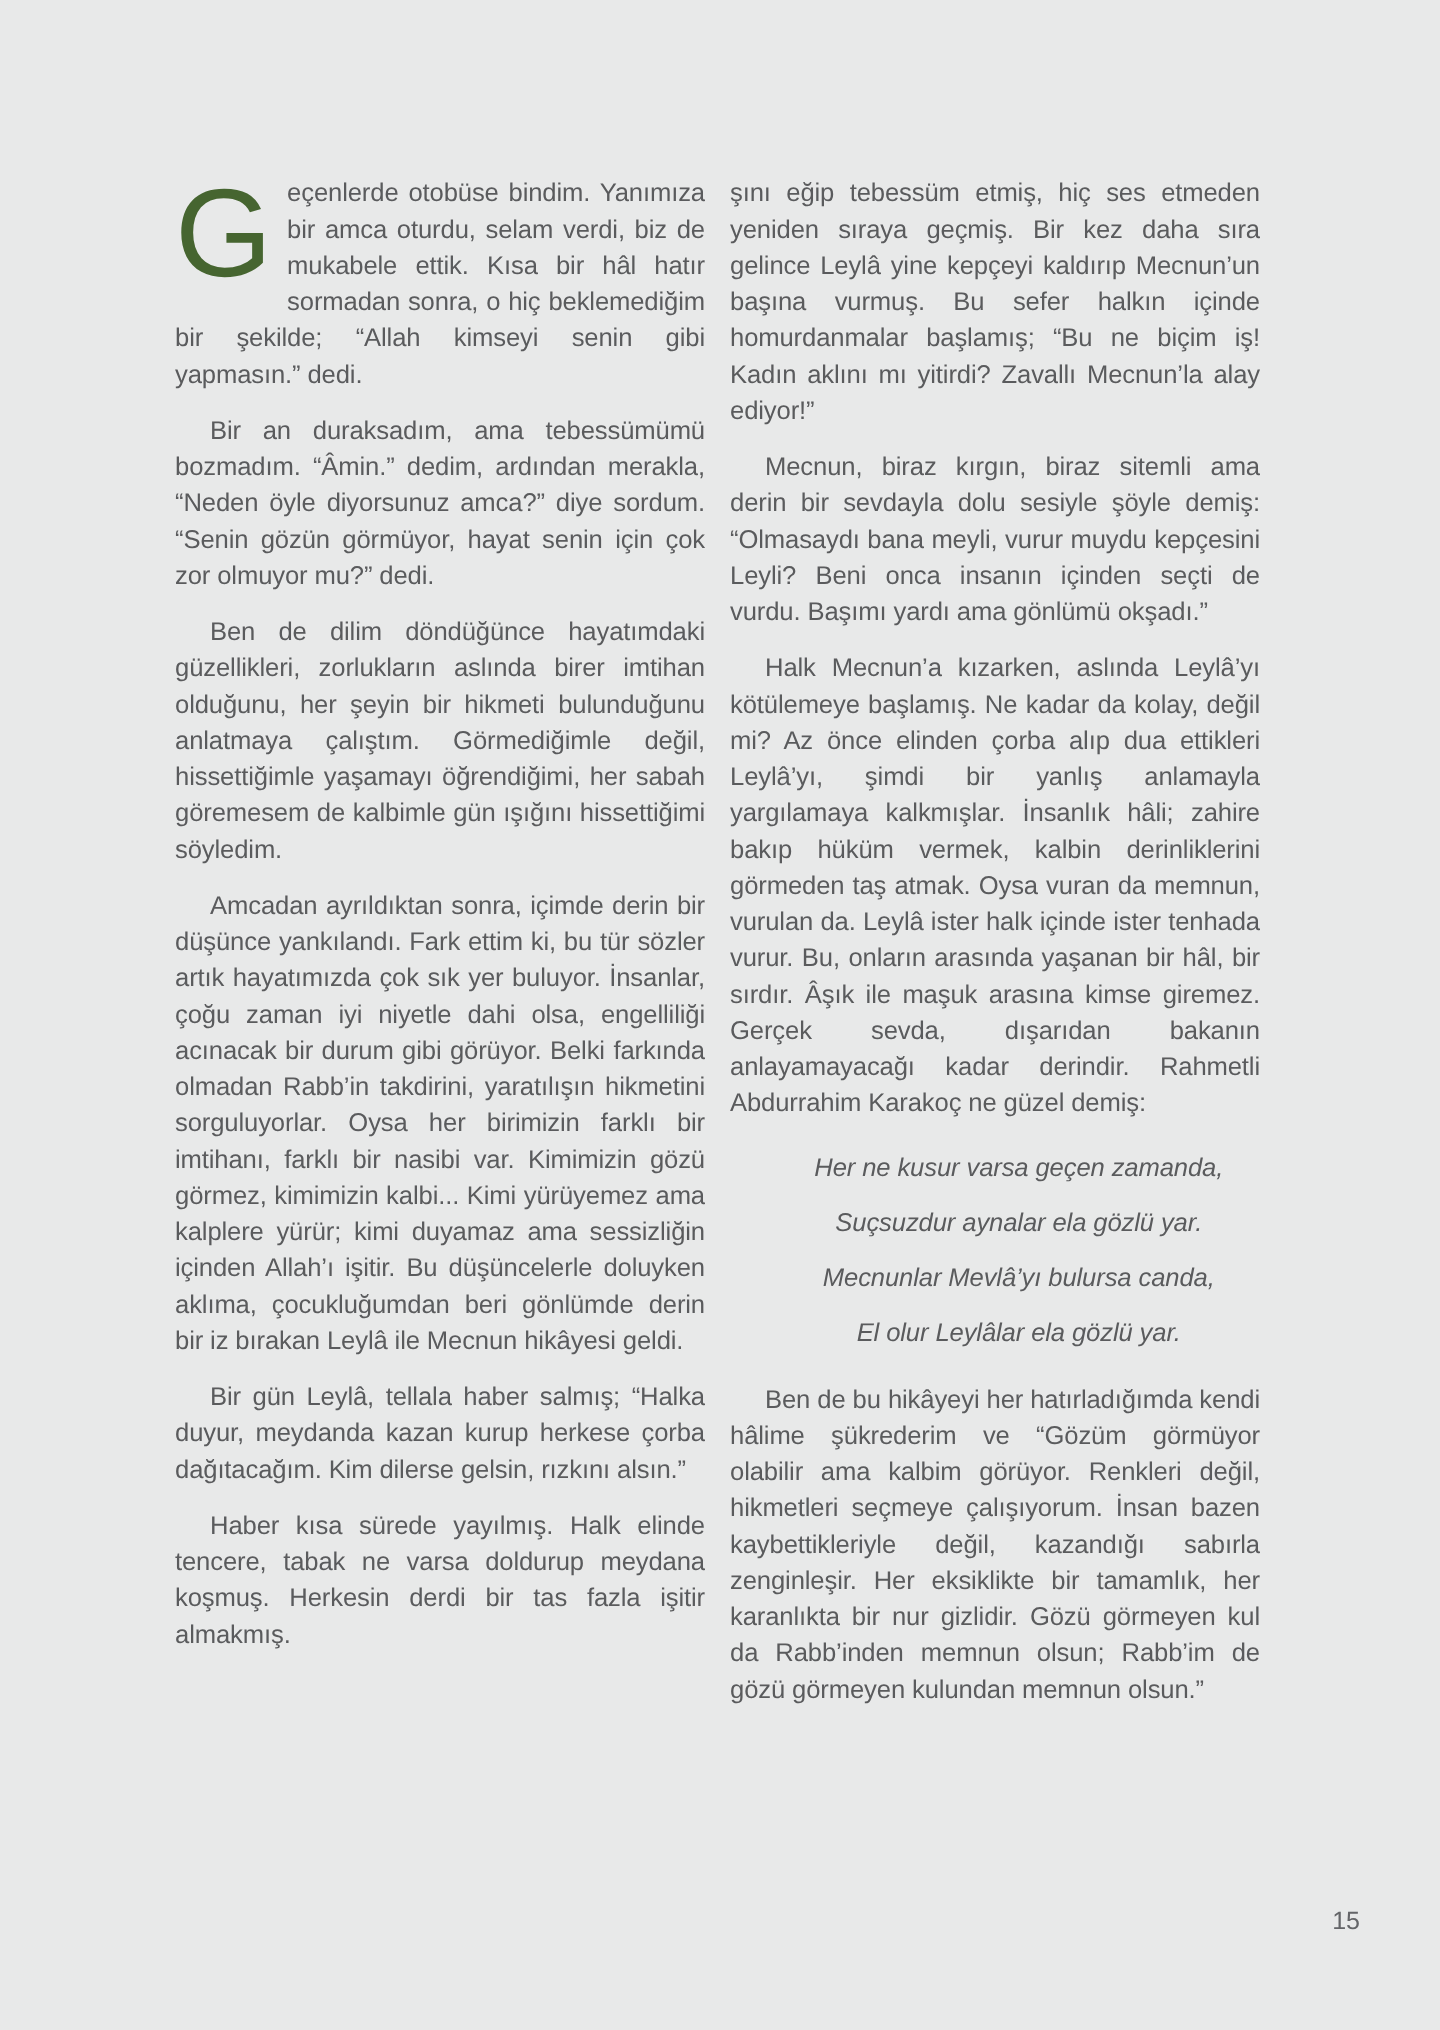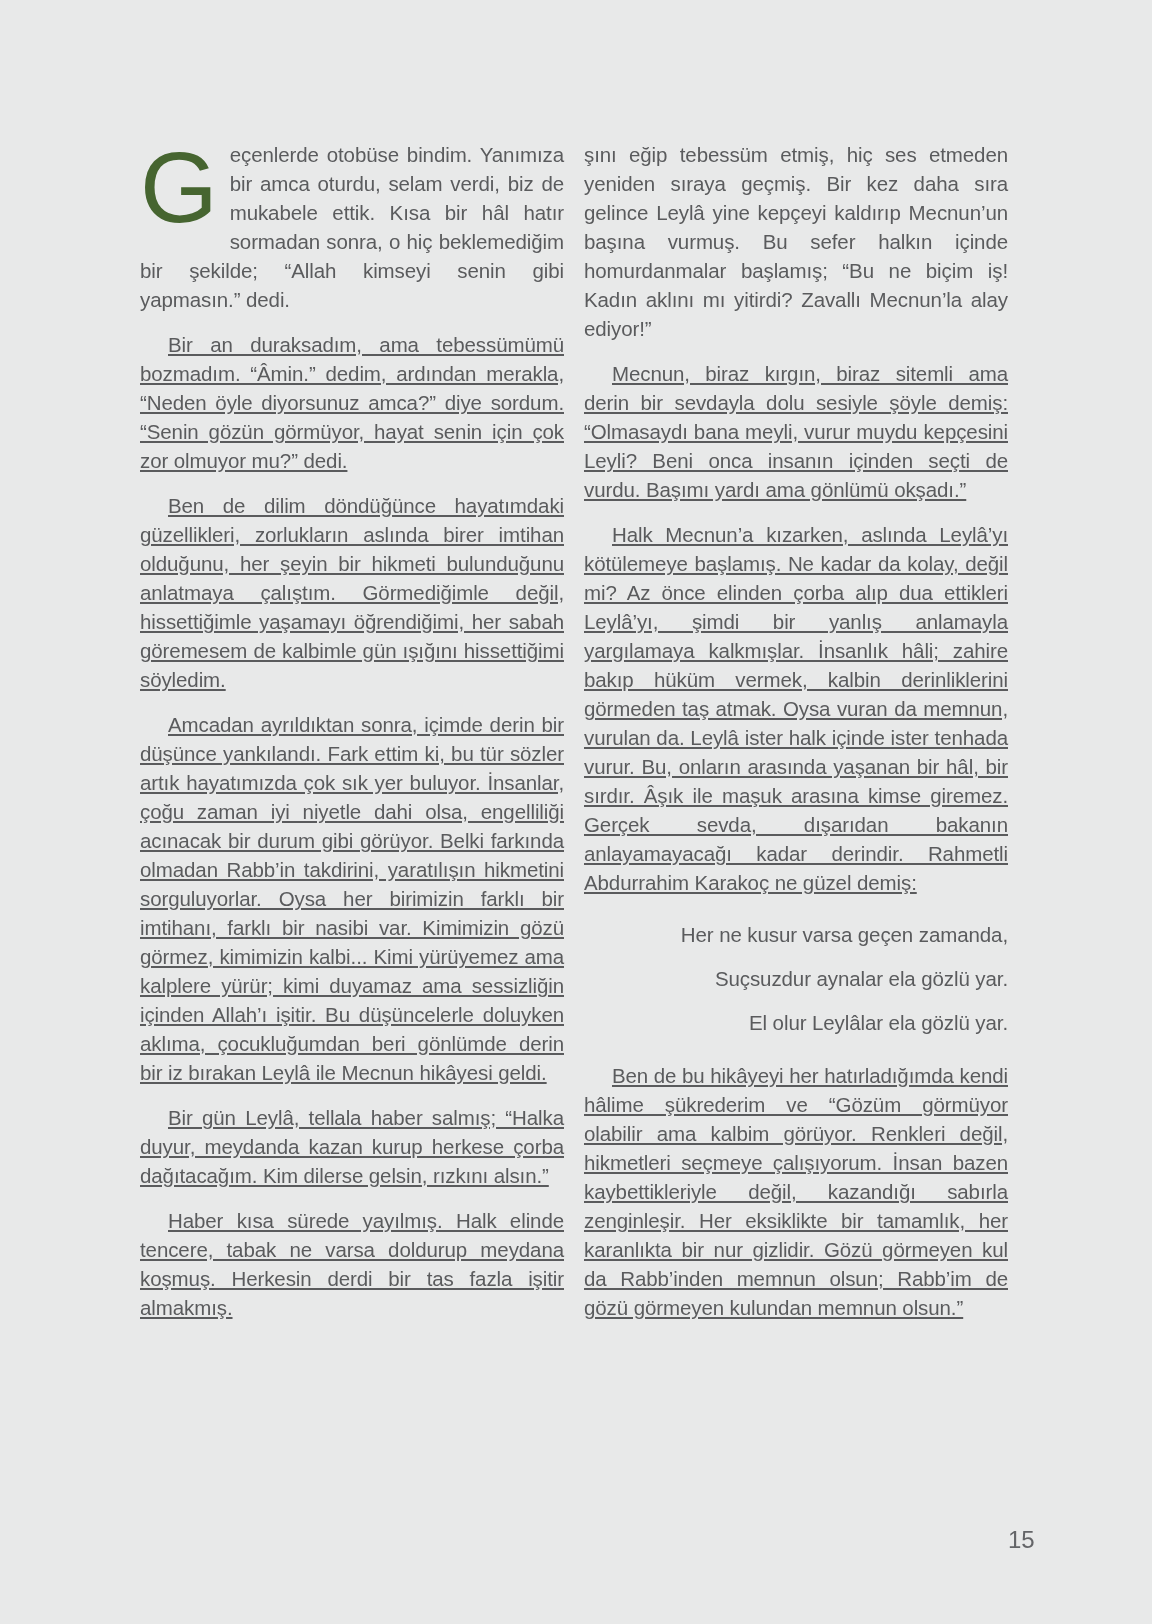--- a/index.html
+++ b/index.html
@@ -30,44 +30,44 @@
     line-height: 29px;
     text-align: justify;
     font-weight: 300;
     letter-spacing: -0.1px;
   }
   .para {
     margin: 0 0 16px 0;
   }
   .para.indent {
     text-indent: 28px;
-    text-decoration: underline;
   }
   .dropcap {
     float: left;
     font-size: 100px;
     line-height: 84px;
     margin: 5px 12px 0 0;
     color: #466530;
     font-weight: 300;
   }
   .poem {
     margin: 2px 0 16px 38px;
-    text-align: right;
+    font-style: italic;
+    text-align: center;
   }
   .poem-line {
     line-height: 44px;
   }
   .page-number {
     position: absolute;
     top: 1526px;
     left: 1008px;
     width: 80px;
-    text-align: left;
-    font-size: 24px;
+    text-align: right;
+    font-size: 20px;
     color: #646568;
   }
 </style>
 </head>
 <body>
 
 <div class="page">
   <div class="content">
     <div class="column" id="col-left">
         <p class="para"><span class="dropcap">G</span>eçenlerde otobüse bindim. Yanımıza bir amca oturdu, selam verdi, biz de mukabele ettik. Kısa bir hâl hatır sormadan sonra, o hiç beklemediğim bir şekilde; “Allah kimseyi senin gibi yapmasın.” dedi.</p>
@@ -77,19 +77,20 @@
         <p class="para indent">Bir gün Leylâ, tellala haber salmış; “Halka duyur, meydanda kazan kurup herkese çorba dağıtacağım. Kim dilerse gelsin, rızkını alsın.”</p>
         <p class="para indent">Haber kısa sürede yayılmış. Halk elinde tencere, tabak ne varsa doldurup meydana koşmuş. Herkesin derdi bir tas fazla işitir almakmış.</p>
       </div>
     <div class="column" id="col-right">
         <p class="para">şını eğip tebessüm etmiş, hiç ses etmeden yeniden sıraya geçmiş. Bir kez daha sıra gelince Leylâ yine kepçeyi kaldırıp Mecnun’un başına vurmuş. Bu sefer halkın içinde homurdanmalar başlamış; “Bu ne biçim iş! Kadın aklını mı yitirdi? Zavallı Mecnun’la alay ediyor!”</p>
         <p class="para indent">Mecnun, biraz kırgın, biraz sitemli ama derin bir sevdayla dolu sesiyle şöyle demiş: “Olmasaydı bana meyli, vurur muydu kepçesini Leyli? Beni onca insanın içinden seçti de vurdu. Başımı yardı ama gönlümü okşadı.”</p>
         <p class="para indent">Halk Mecnun’a kızarken, aslında Leylâ’yı kötülemeye başlamış. Ne kadar da kolay, değil mi? Az önce elinden çorba alıp dua ettikleri Leylâ’yı, şimdi bir yanlış anlamayla yargılamaya kalkmışlar. İnsanlık hâli; zahire bakıp hüküm vermek, kalbin derinliklerini görmeden taş atmak. Oysa vuran da memnun, vurulan da. Leylâ ister halk içinde ister tenhada vurur. Bu, onların arasında yaşanan bir hâl, bir sırdır. Âşık ile maşuk arasına kimse giremez. Gerçek sevda, dışarıdan bakanın anlayamayacağı kadar derindir. Rahmetli Abdurrahim Karakoç ne güzel demiş:</p>
         <div class="poem">
           <div class="poem-line">Her ne kusur varsa geçen zamanda,</div>
           <div class="poem-line">Suçsuzdur aynalar ela gözlü yar.</div>
+          <div class="poem-line">Mecnunlar Mevlâ’yı bulursa canda,</div>
           <div class="poem-line">El olur Leylâlar ela gözlü yar.</div>
         </div>
         <p class="para indent">Ben de bu hikâyeyi her hatırladığımda kendi hâlime şükrederim ve “Gözüm görmüyor olabilir ama kalbim görüyor. Renkleri değil, hikmetleri seçmeye çalışıyorum. İnsan bazen kaybettikleriyle değil, kazandığı sabırla zenginleşir. Her eksiklikte bir tamamlık, her karanlıkta bir nur gizlidir. Gözü görmeyen kul da Rabb’inden memnun olsun; Rabb’im de gözü görmeyen kulundan memnun olsun.”</p>
       </div>
   </div>
   <div class="page-number">15</div>
 </div>
 
 </body></html>

